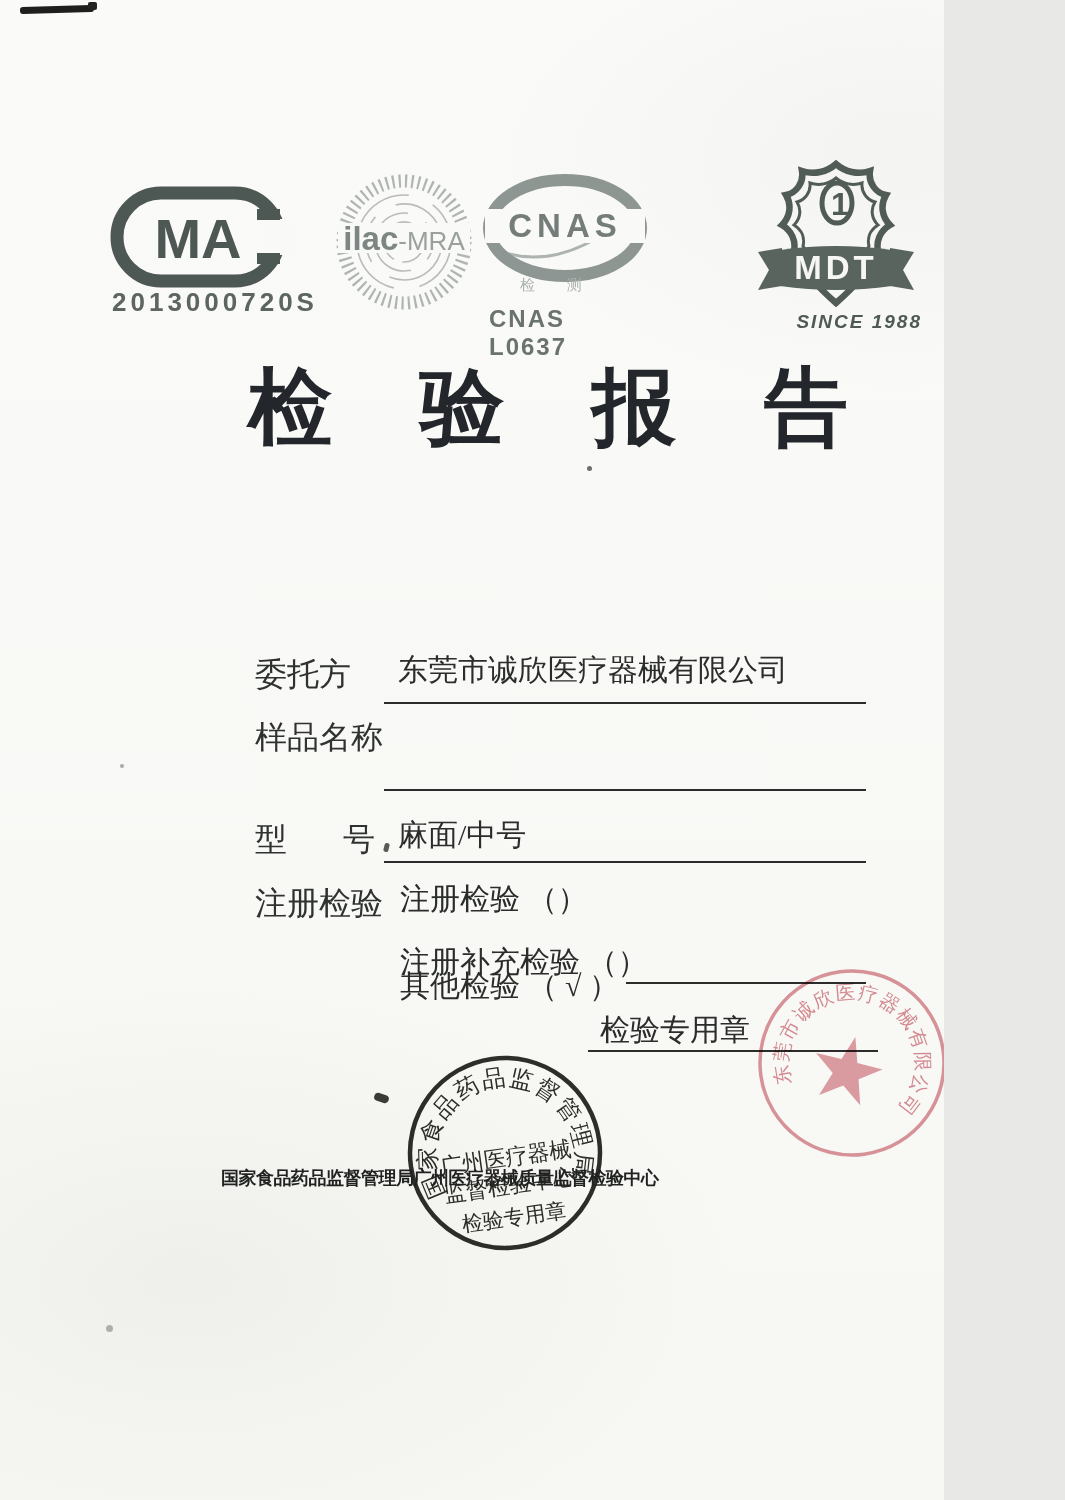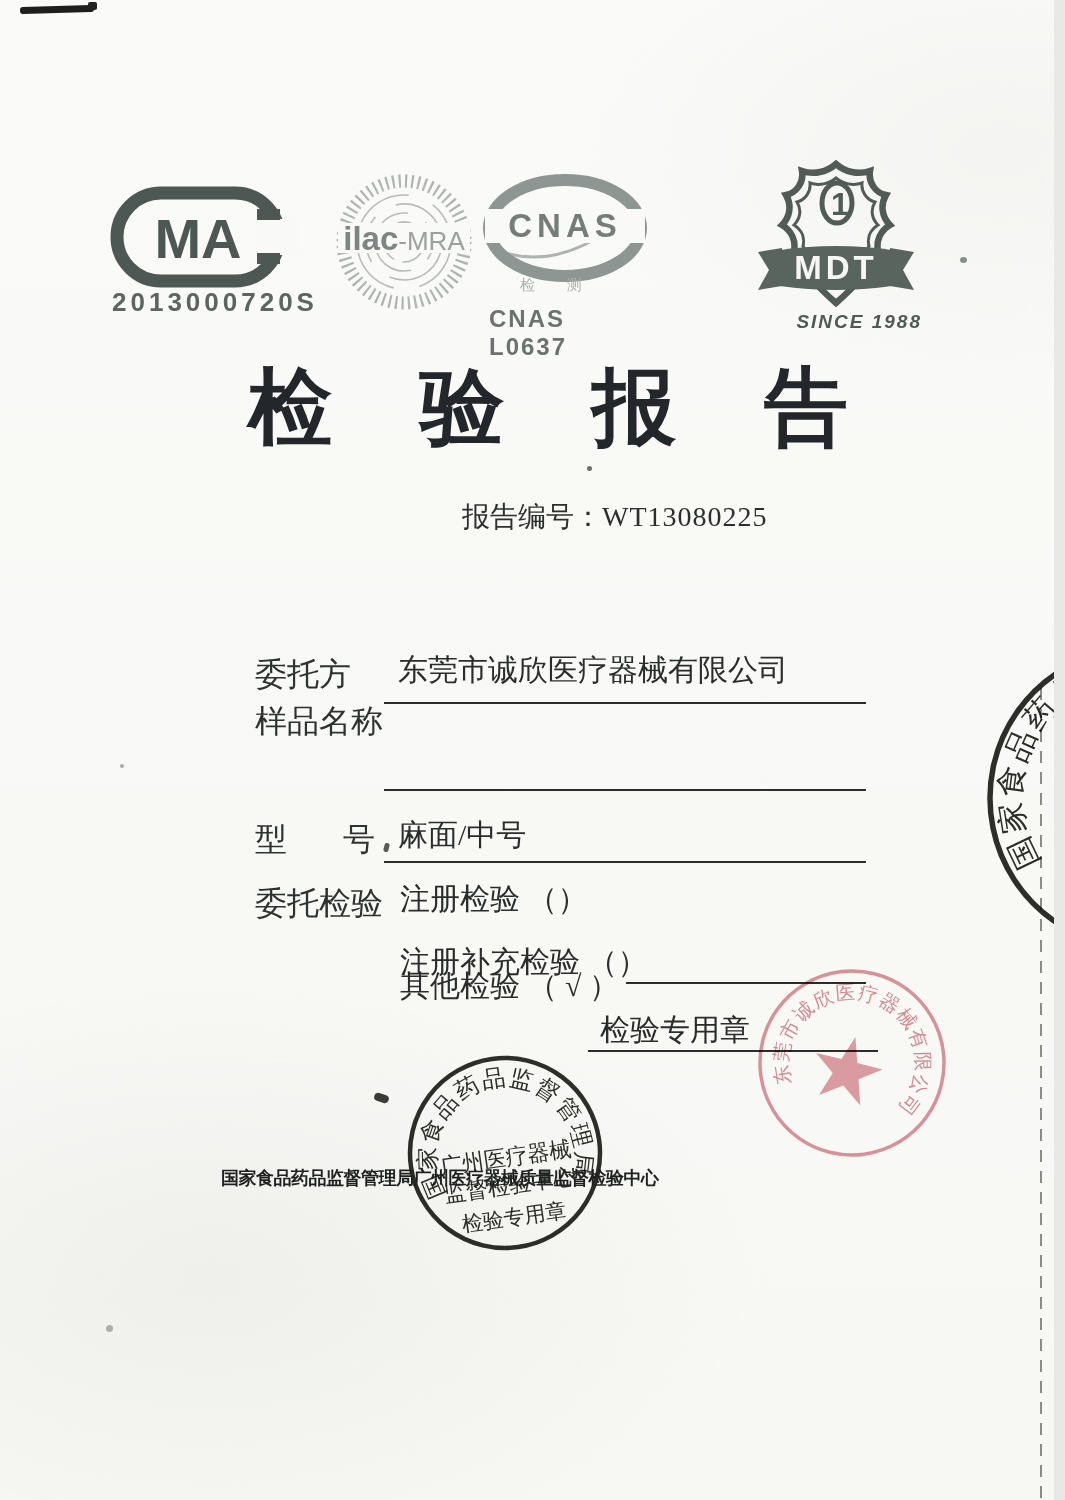--- a/index.html
+++ b/index.html
@@ -1,17 +1,17 @@
 <!DOCTYPE html>
 <html><head>
 <meta charset="utf-8">
 <style>
   html,body{margin:0;padding:0;background:#e8e8e6;}
   .page{
-    position:relative;width:1054px;height:1500px;overflow:hidden;
+    position:relative;width:944px;height:1500px;overflow:hidden;
     background:
       radial-gradient(ellipse 900px 500px at 20% 85%, rgba(200,200,196,.18), transparent 60%),
       radial-gradient(ellipse 700px 400px at 95% 10%, rgba(210,210,206,.15), transparent 60%),
       linear-gradient(#fafaf8,#f7f7f4);
     font-family:"Liberation Serif","DejaVu Serif",serif;
     color:#2e3230;
   }
   .abs{position:absolute;}
   
   .mark-bar{left:20px;top:6px;width:74px;height:7px;background:#1e1e1c;border-radius:3px;transform:rotate(-1.5deg);}
@@ -36,21 +36,21 @@
   
   .report-no{left:462px;top:498px;font-size:28px;color:#2c2f2d;}
   .report-no .num{font-family:"Liberation Serif","DejaVu Serif",serif;letter-spacing:1px;}
   
   .lbl{font-size:32px;color:#2e3230;}
   .val{font-size:30px;color:#2a2d2b;}
   .u{height:2px;background:#2c2c2a;}
   .lbl-client{left:255px;top:653px;}
   .val-client{left:398px;top:650px;}
   .u-client{left:384px;top:702px;width:482px;}
-  .lbl-sample{left:255px;top:700px;}
+  .lbl-sample{left:255px;top:716px;}
   .val-sample{left:398px;top:733px;}
   .u-sample{left:384px;top:789px;width:482px;}
   .lbl-model{left:255px;top:818px;width:120px;display:flex;justify-content:space-between;}
   .val-model{left:398px;top:815px;}
   .u-model{left:384px;top:861px;width:482px;}
   .lbl-cat{left:255px;top:882px;}
   .val-cat1{left:400px;top:879px;}
   .val-cat2{left:400px;top:942px;}
   .u-cat2{left:626px;top:982px;width:240px;}
   .val-cat3{left:400px;top:966px;}
@@ -129,39 +129,36 @@
   </svg>
   <div class="abs mdt-since">SINCE 1988</div>
 
   <div class="abs title-row">
     <span class="title-char">检</span>
     <span class="title-char">验</span>
     <span class="title-char">报</span>
     <span class="title-char">告</span>
   </div>
 
-  <div class="abs report-no">
-    <span>报告编号：</span><span class="num">WT13080225</span>
-  </div>
 
   <div class="abs lbl lbl-client">委托方</div>
   <div class="abs val val-client">东莞市诚欣医疗器械有限公司</div>
   <div class="abs u u-client"></div>
 
   <div class="abs lbl lbl-sample">样品名称</div>
   <div class="abs u u-sample"></div>
 
   <div class="abs lbl lbl-model">
     <span>型</span>
     <span>号</span>
   </div>
   <div class="abs val val-model">麻面/中号</div>
   <div class="abs u u-model"></div>
 
-  <div class="abs lbl lbl-cat">委托检验</div>
+  <div class="abs lbl lbl-cat">注册检验</div>
   <div class="abs val val-cat2">注册补充检验 （）</div>
   <div class="abs val val-cat1">注册检验 （）</div>
   <div class="abs u u-cat2"></div>
   <div class="abs val val-cat3">其他检验 （ √ ）</div>
   <div class="abs val val-cat3v">检验专用章</div>
   <div class="abs u u-cat3"></div>
 
   <svg class="abs stamp stamp-red" viewBox="0 0 202 212">
     <g transform="rotate(14 100 105)">
       <circle cx="100" cy="105" r="92" fill="none" stroke="#c5505c" stroke-width="3.5" opacity="0.6"></circle>

